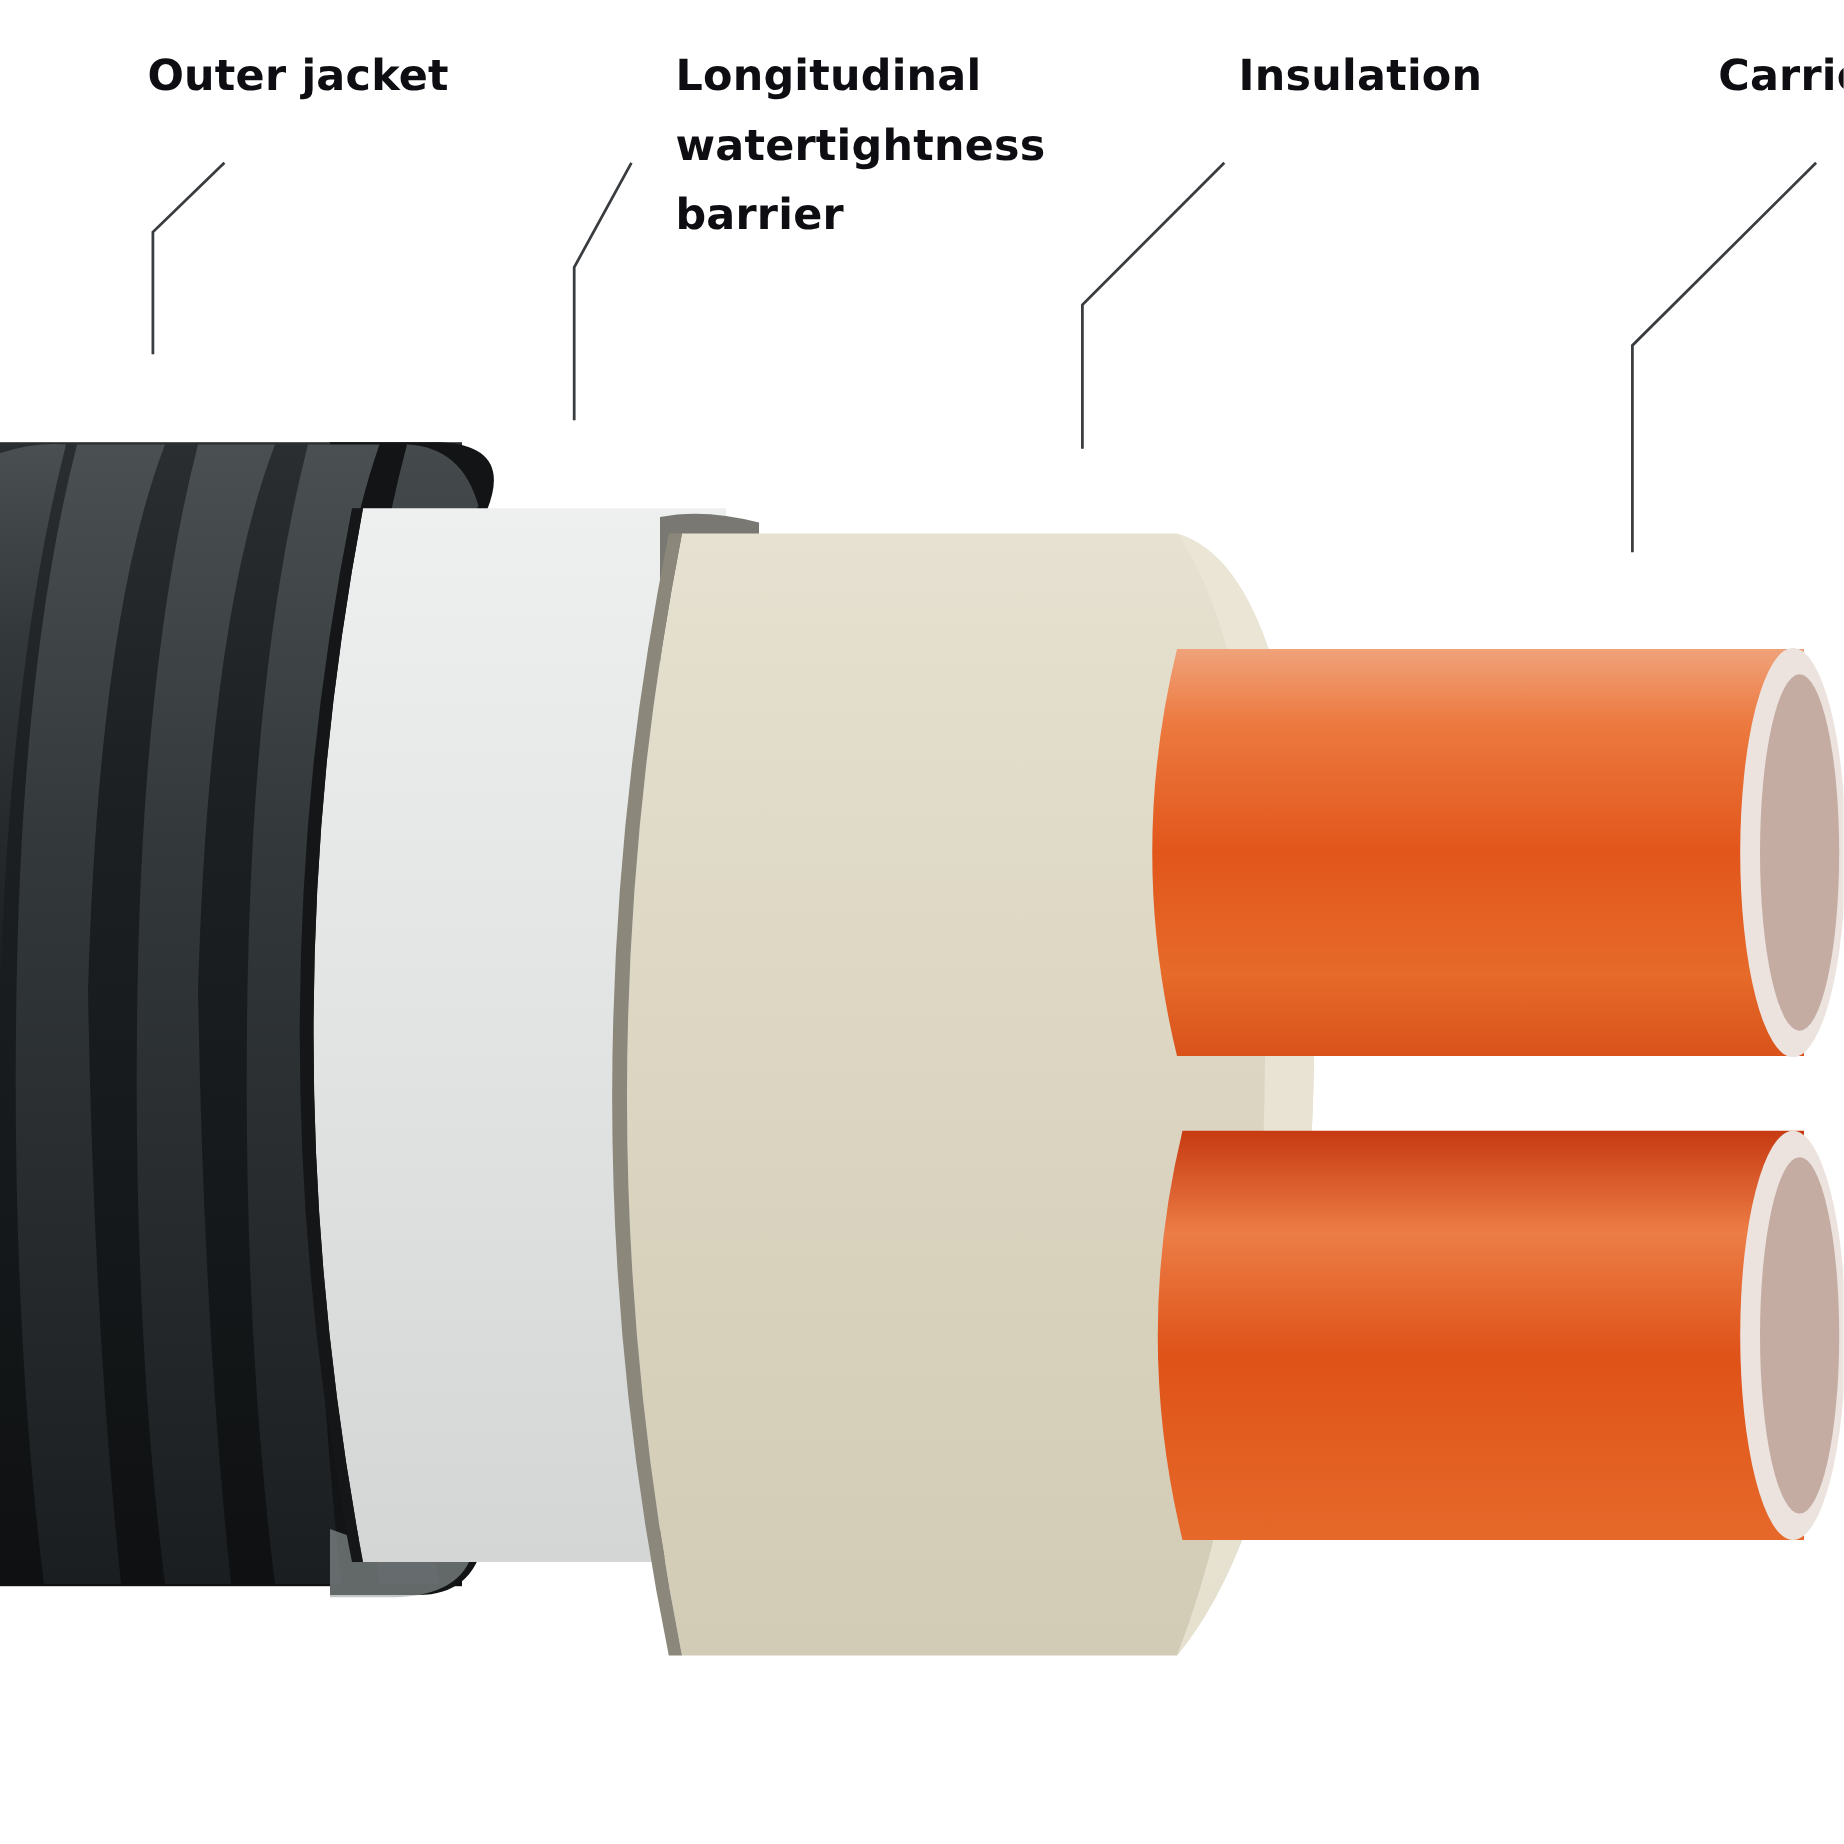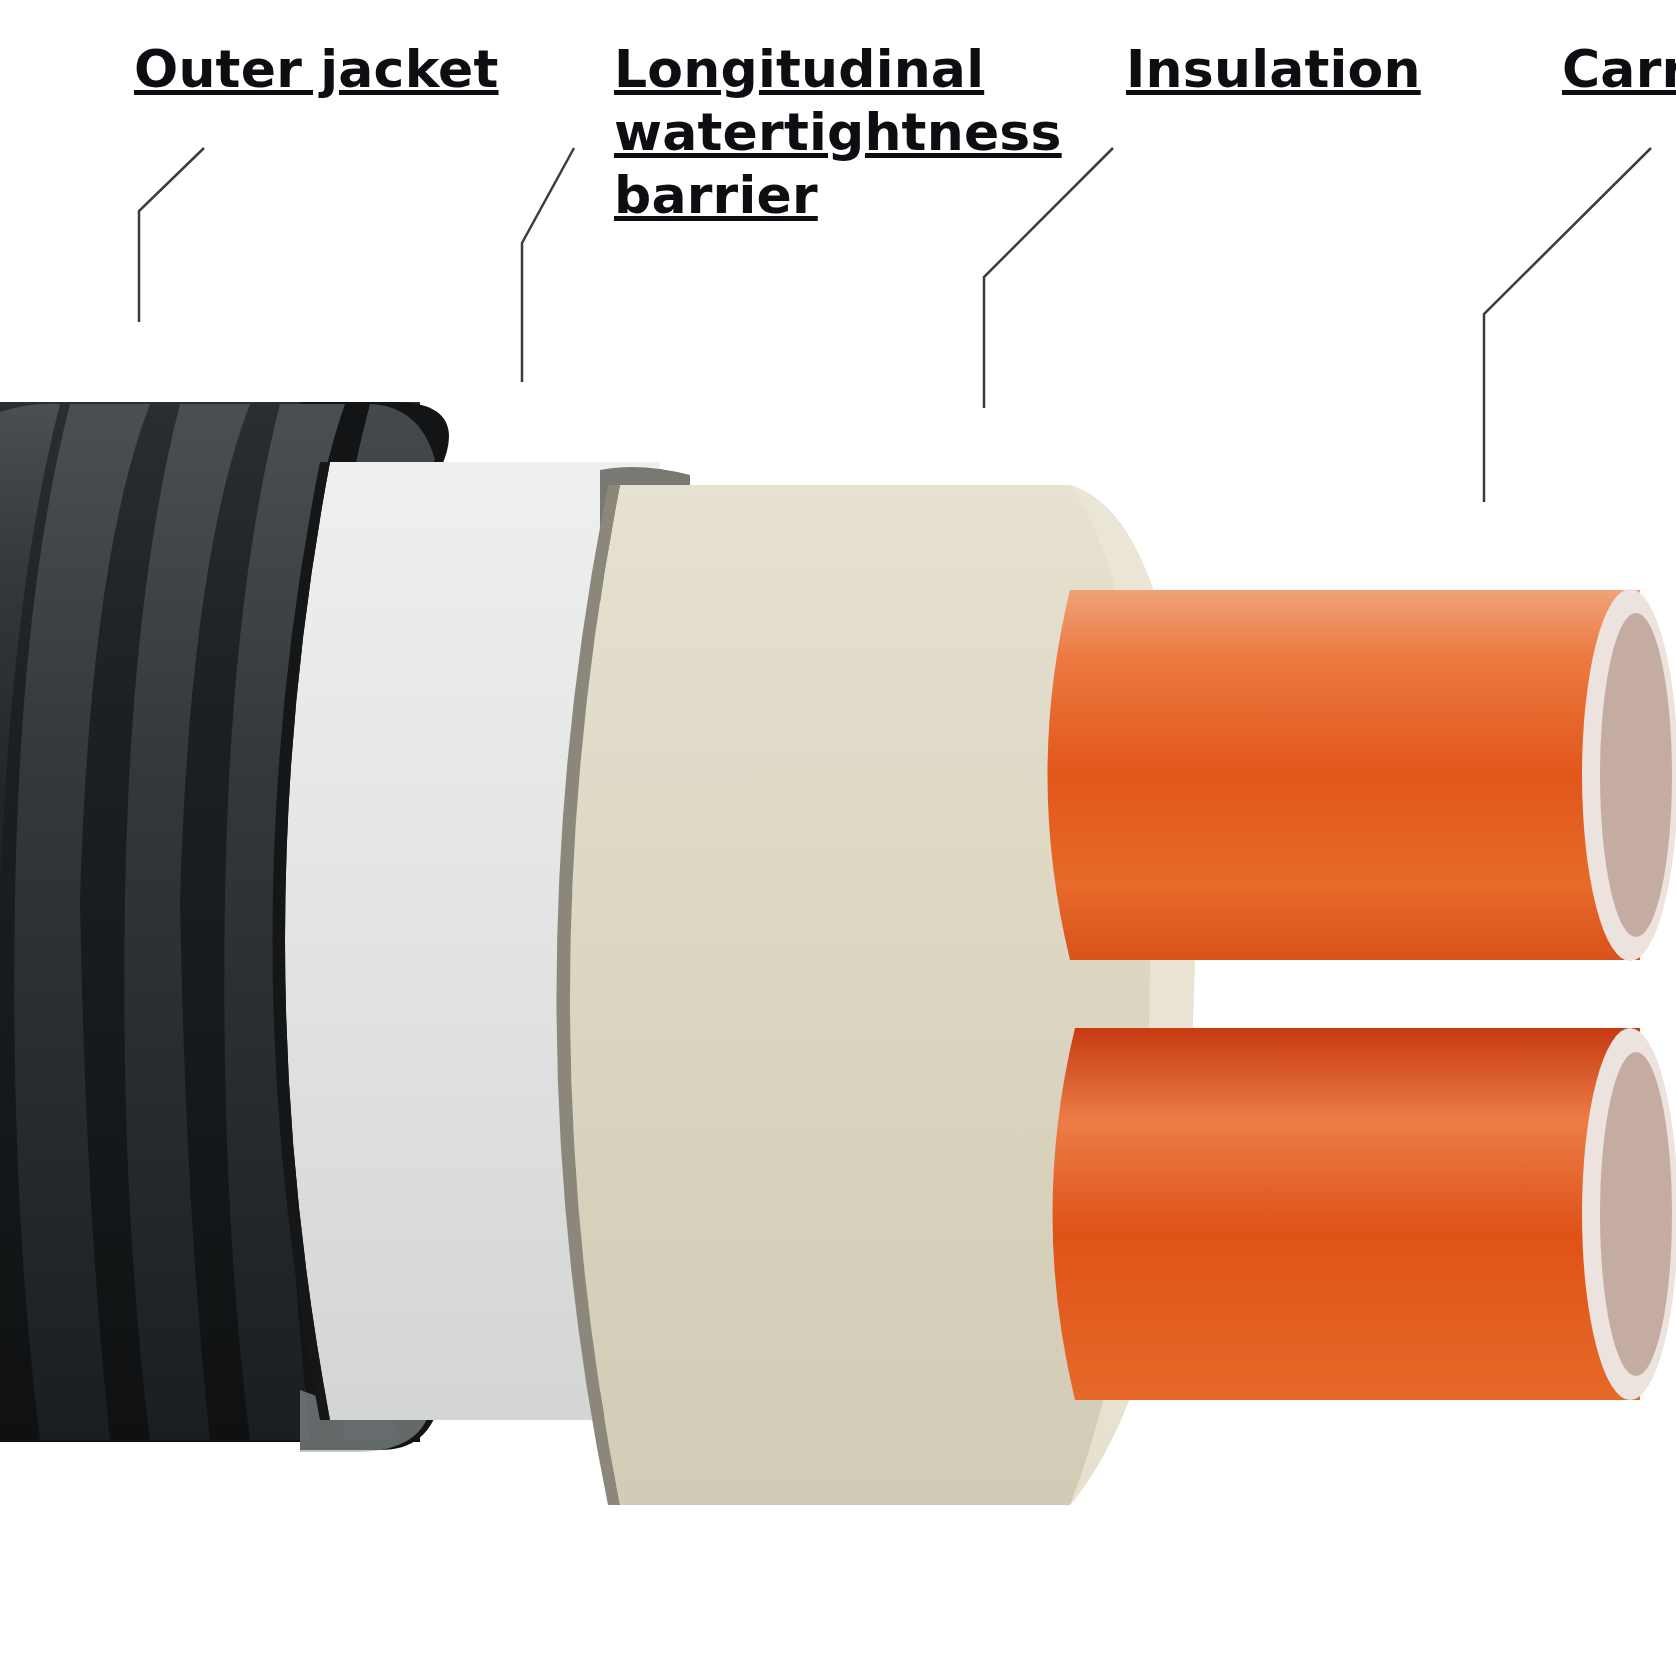--- a/index.html
+++ b/index.html
@@ -1,19 +1,19 @@
 <!DOCTYPE html>
 <html><head>
 <meta charset="utf-8">
 <style>
   html, body { margin: 0; padding: 0; background: #ffffff; }
   body { width: 1676px; height: 1676px; overflow: hidden; position: relative;
          font-family: "DejaVu Sans", "Liberation Sans", sans-serif; }
-  .label { position: absolute; font-weight: bold; color: #0d0d12; font-size: 52px;
-           line-height: 63px; letter-spacing: 0.2px; white-space: pre-line; text-decoration: underline; }
+  .label { position: absolute; font-weight: bold; color: #0d0d12; font-size: 39px;
+           line-height: 63px; letter-spacing: 0.2px; white-space: pre-line; }
   #lbl-outer  { left: 134px;  top: 38px; }
   #lbl-barrier{ left: 586px;  top: 38px; margin-left: 28px; }
   #lbl-insul  { left: 1126px; top: 38px; }
   #lbl-carrier{ left: 1562px; top: 38px; }
   svg.art { position: absolute; left: 0; top: 0; }
 </style>
 </head>
 <body>
 
 <svg class="art" width="1676" height="1676" viewBox="0 0 1676 1676" xmlns="http://www.w3.org/2000/svg">

